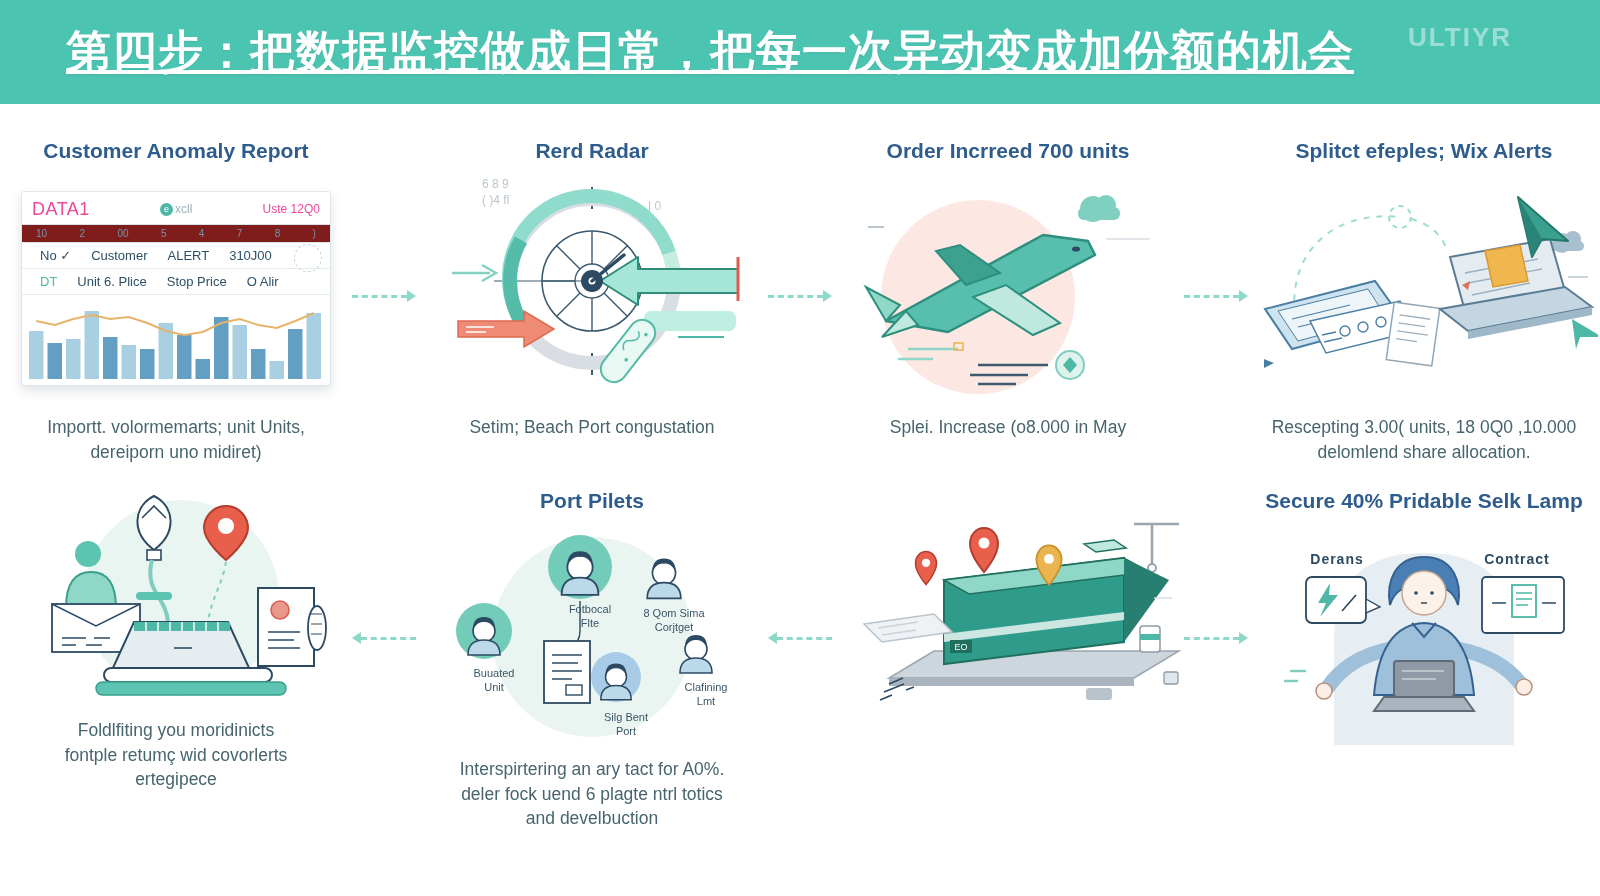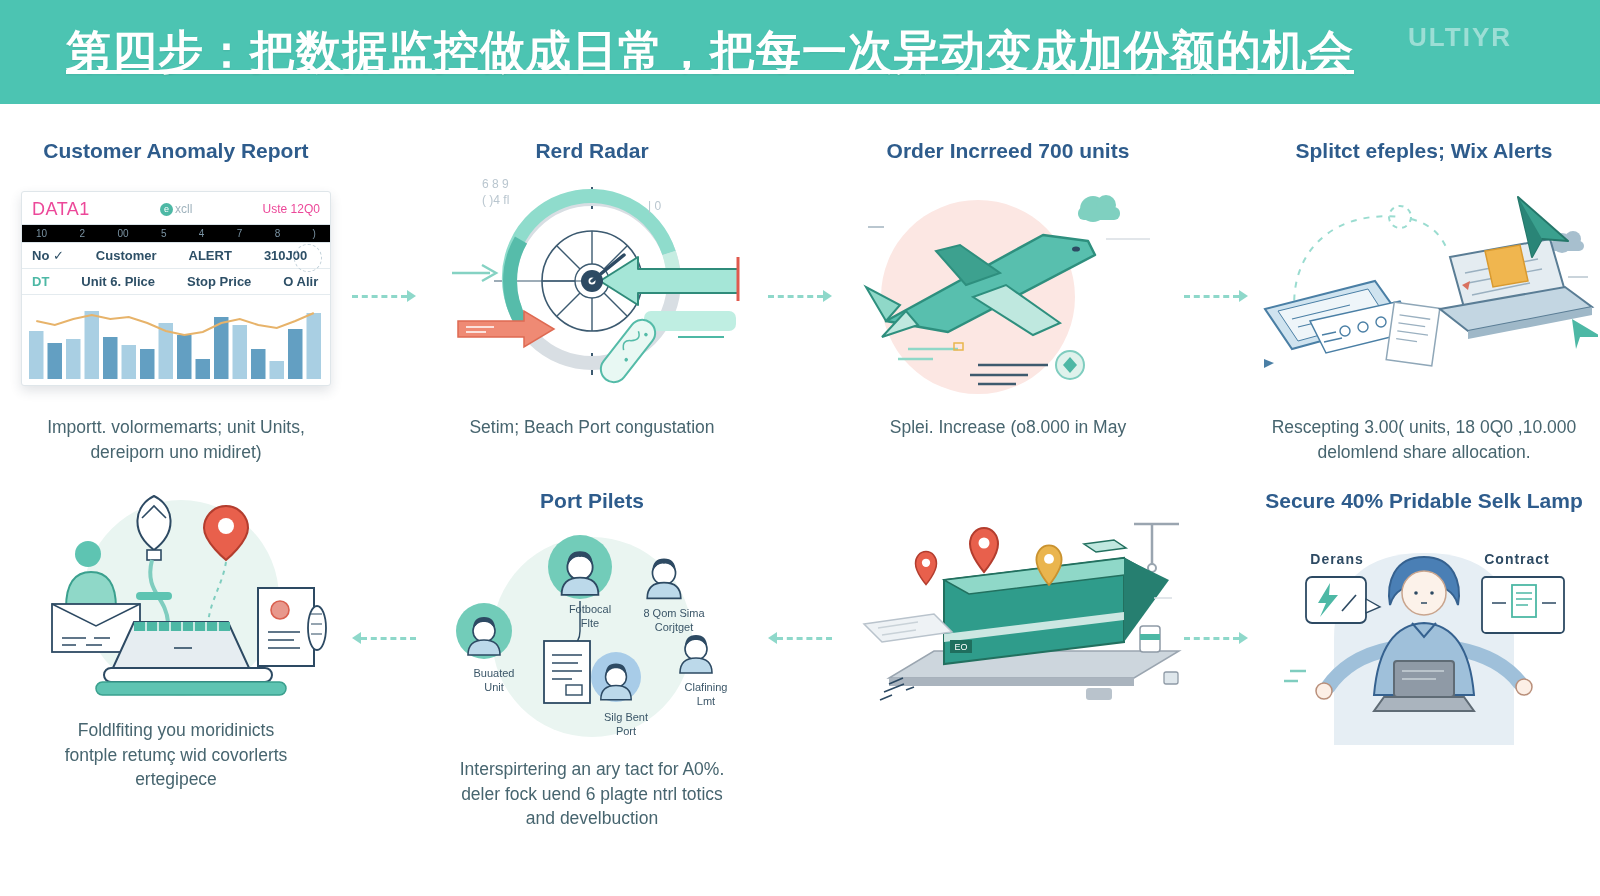--- a/index.html
+++ b/index.html
@@ -31,23 +31,23 @@
   
   .p1-card{width:308px;background:#fff;border:1px solid #dfe6ea;border-radius:3px;
            box-shadow:0 5px 12px rgba(40,60,80,.14);padding-top:4px;}
   .p1-top{display:flex;align-items:center;justify-content:space-between;padding:3px 10px 4px;}
   .p1-data{color:#ec4899;font-size:18px;letter-spacing:.5px;}
   .p1-logo{display:flex;align-items:center;gap:2px;color:#9fb3bd;font-size:12px;}
   .p1-badge{width:13px;height:13px;border-radius:50%;background:#4db8a5;color:#fff;font-size:9px;
             display:flex;align-items:center;justify-content:center;}
   .p1-units{color:#ec4899;font-weight:normal;font-size:12px;}
   .p1-ticks{display:flex;justify-content:space-between;padding:3px 14px;border-top:1px solid #dbe4e9;
-            border-bottom:1px solid #dbe4e9;color:#7a93a3;font-size:10px;background:#000000;}
-  .p1-trow{display:flex;align-items:center;gap:32px;padding:5px 10px;font-size:13px;color:#2d4f66;
-           font-weight:bold;border-bottom:1px solid #e4ebef;position:relative;}
+            border-bottom:1px solid #dbe4e9;color:#7a93a3;font-size:10px;background:#7f1d1d;}
+  .p1-trow{display:flex;align-items:center;gap:20px;padding:5px 18px;font-size:13px;color:#2d4f66;
+           font-weight:normal;border-bottom:1px solid #e4ebef;position:relative;}
   .p1-teal{color:#4db8a5;}
   .p1-doodle{position:absolute;right:8px;top:1px;width:26px;height:26px;border:1.5px dashed #c3d2da;border-radius:50%;}
   .p1-chart{display:block;margin:4px 5px 6px;}
   
   .ov{position:absolute;font-size:11px;color:#3b5668;text-align:center;white-space:pre-line;line-height:1.2;width:90px;}
   .ov-faint{position:absolute;font-size:12px;color:#b9c6cf;white-space:pre-line;line-height:1.3;}
   .ov-bold{position:absolute;font-size:14px;font-weight:bold;color:#2d4a63;letter-spacing:1px;width:90px;text-align:center;}
 </style>
 </head>
 <body>

